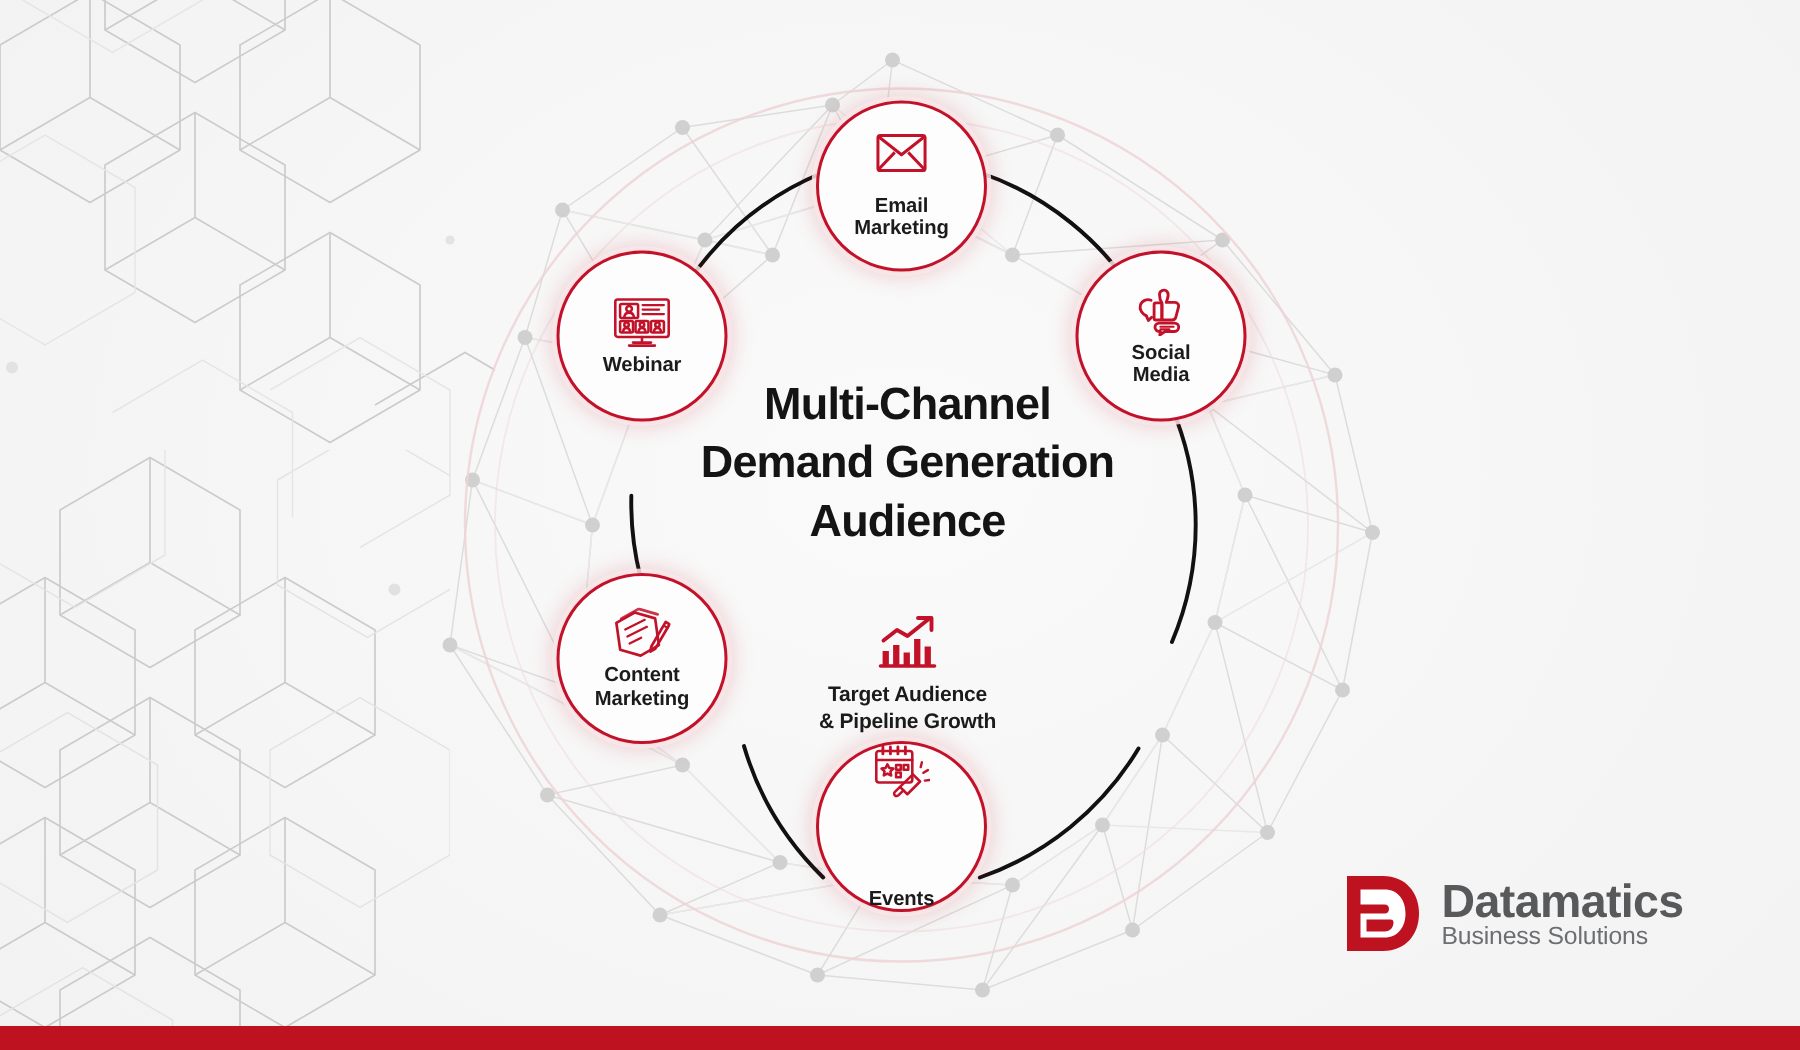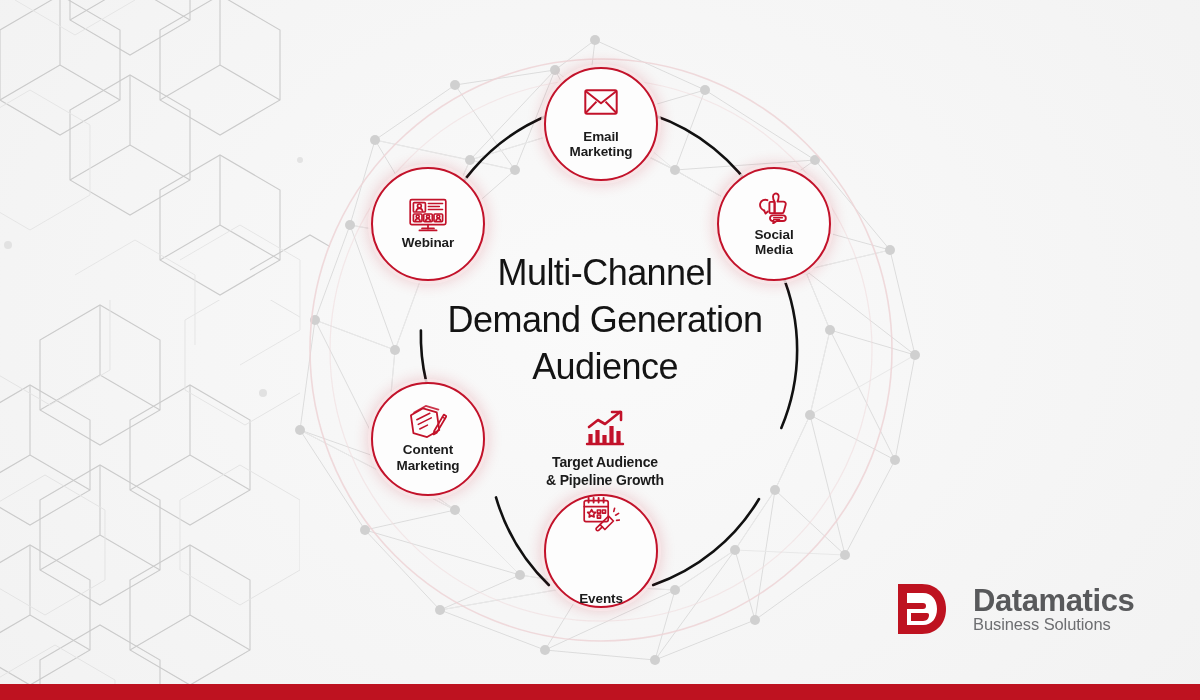--- a/index.html
+++ b/index.html
@@ -54,22 +54,22 @@
   #n-events  { left:289px; top:484px;justify-content:space-between; }
   #n-content { left:116px; top:372px; }
   #n-webinar { left:116px; top:157px; }
 
   
   #center-title {
     position:absolute;
     left:160px; top:240px;
     width:380px;
     text-align:center;
-    font-size:36px;
-    font-weight:400;
+    font-size:30px;
+    font-weight:700;
     color:#141414;
     line-height:1.30;
     letter-spacing:-.55px;
     z-index:5;
   }
   #center-sub {
     position:absolute;
     left:200px; top:400px;
     width:300px;
     text-align:center;
@@ -78,21 +78,21 @@
   #center-sub .ico { line-height:0; margin-bottom:7px; }
   #center-sub .lbl {
     font-size:14px; font-weight:700; color:#1b1b1b; line-height:1.3;
     letter-spacing:-.15px;
   }
 
   
   #logo {
     position:absolute;
     left:896px; top:582px;
-    display:flex; align-items:center; gap:25px;
+    display:flex; align-items:center; gap:13px;
     z-index:6;
   }
   #logo .words { line-height:1; }
   #logo .brand {
     font-size:31px; font-weight:700; color:#58595b;
     letter-spacing:-.4px; display:block;
   }
   #logo .tag {
     font-size:16.5px; font-weight:400; color:#6d6e71;
     letter-spacing:-.1px; display:block; margin-top:0;

